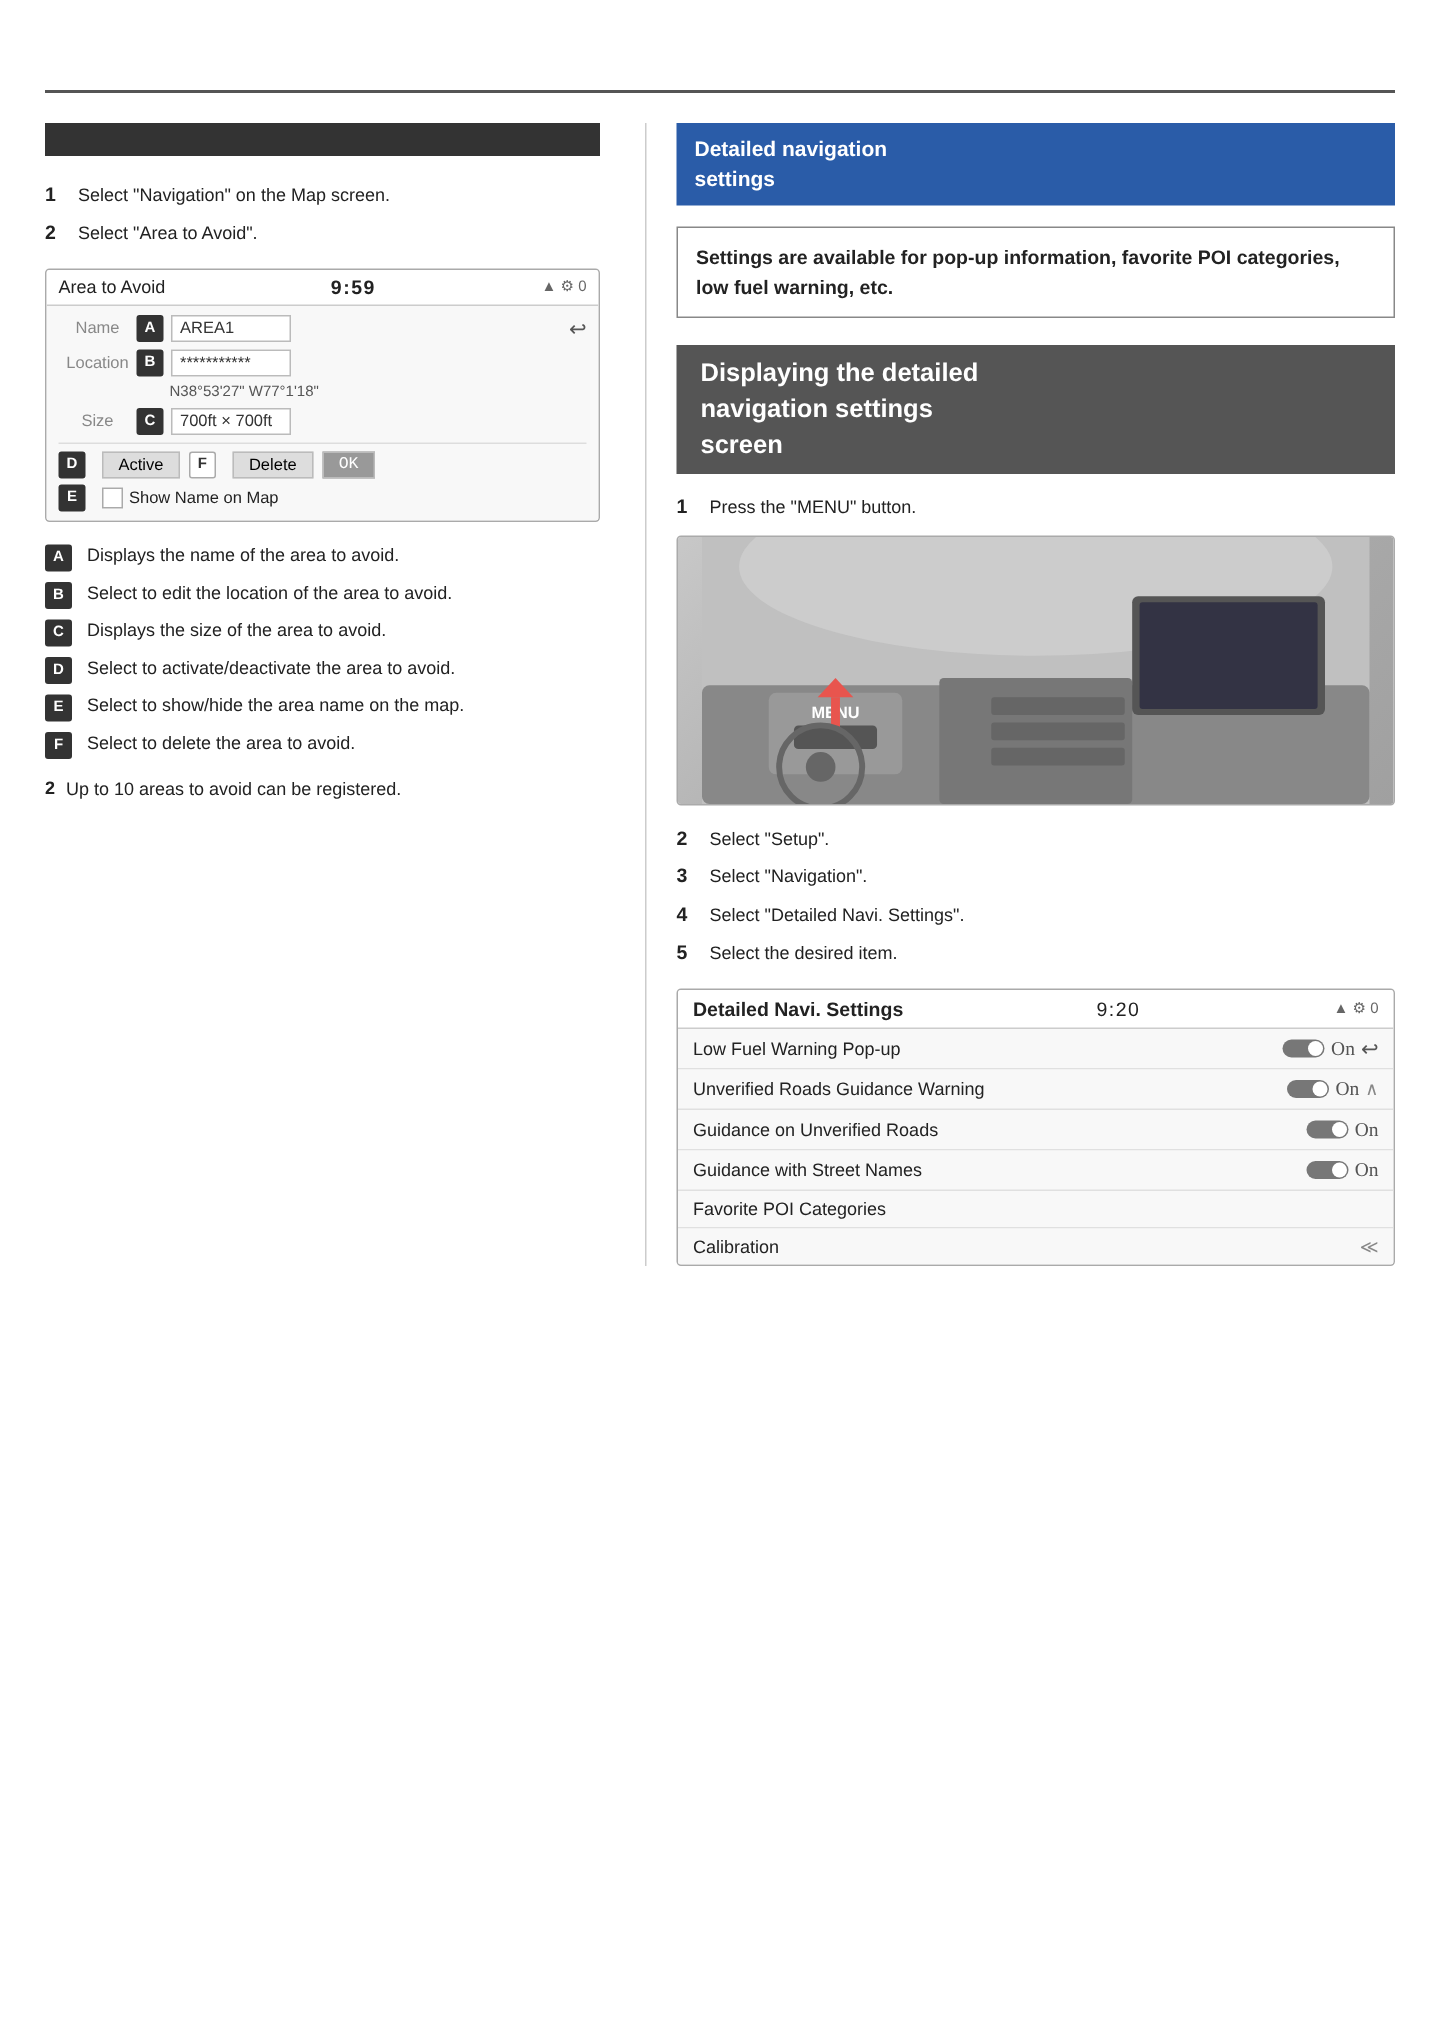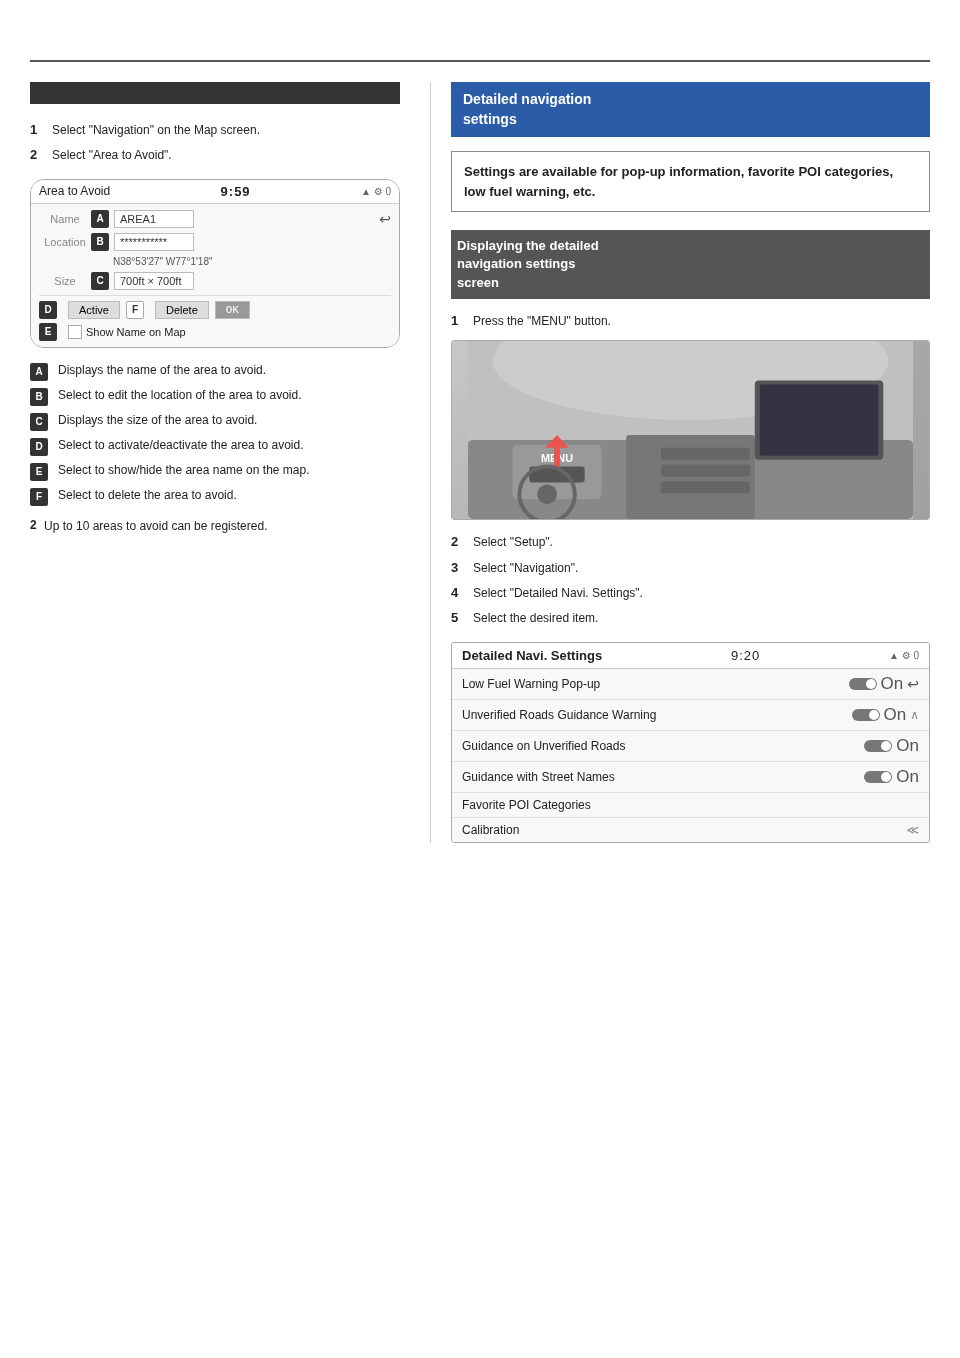--- a/index.html
+++ b/index.html
@@ -64,21 +64,21 @@
     }
     .step-text {
       font-size: 12px;
       line-height: 1.45;
       color: #222;
     }
 
     
     .screen-mockup {
       border: 1.5px solid #aaa;
-      border-radius: 14px;
+      border-radius: 3px;
       margin: 14px 0 14px 0;
       background: #f8f8f8;
       overflow: hidden;
     }
 
     .screen-title-bar {
       background: #fff;
       border-bottom: 1px solid #ccc;
       padding: 4px 8px;
       display: flex;
@@ -247,23 +247,23 @@
       font-size: 13px;
       line-height: 1.5;
       margin-bottom: 18px;
       font-weight: bold;
     }
 
     
     .sub-section-header {
       background: #555;
       color: #fff;
-      font-size: 13px;
-      font-weight: bold;
-      padding: 7px 6px;
+      font-size: 17px;
+      font-weight: bold;
+      padding: 7px 16px;
       line-height: 1.4;
       margin-bottom: 14px;
     }
 
     
     .step-item-right {
       display: flex;
       align-items: flex-start;
       margin-bottom: 8px;
     }
@@ -355,22 +355,23 @@
     .toggle-dot {
       width: 10px;
       height: 10px;
       background: #fff;
       border-radius: 50%;
       position: absolute;
       right: 1px;
       top: 1px;
     }
     .toggle-label {
-      font-size: 17px;
+      font-size: 13px;
       color: #555;
+      font-family: Liberation Serif, serif;
     }
     .chevron-down {
       font-size: 12px;
       color: #888;
     }
 
     .undo-btn {
       font-size: 14px;
       color: #555;
     }

